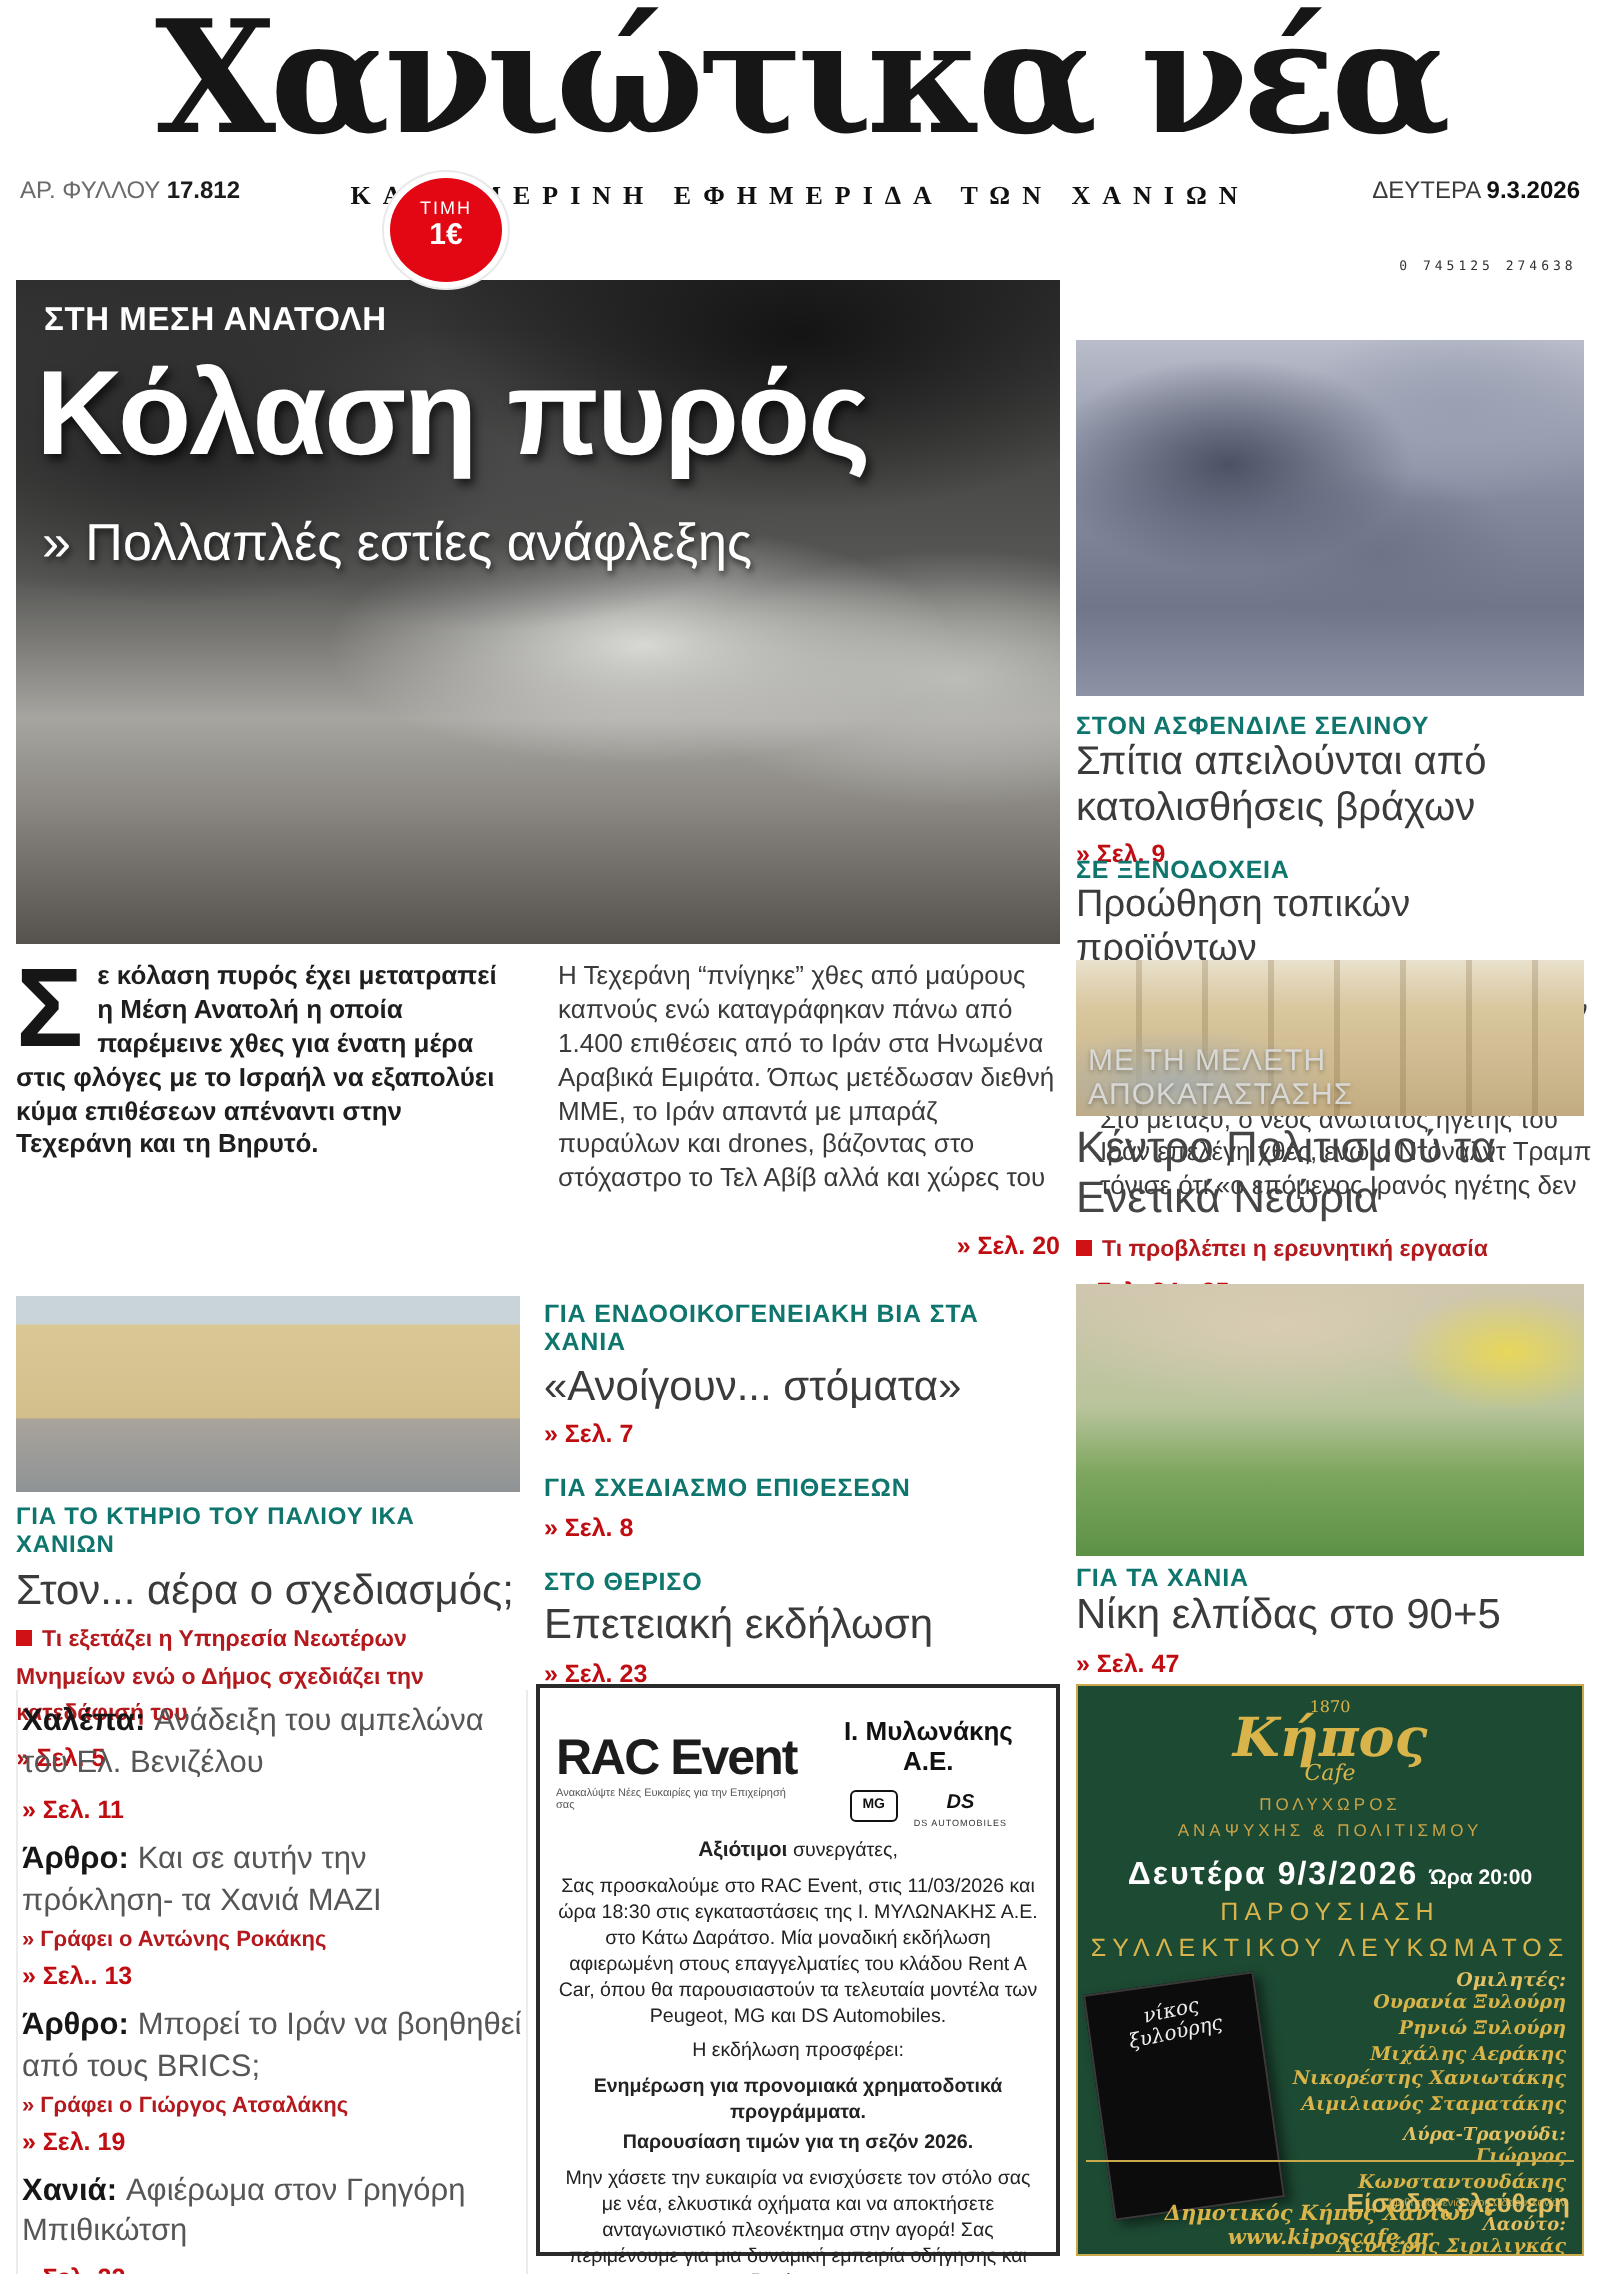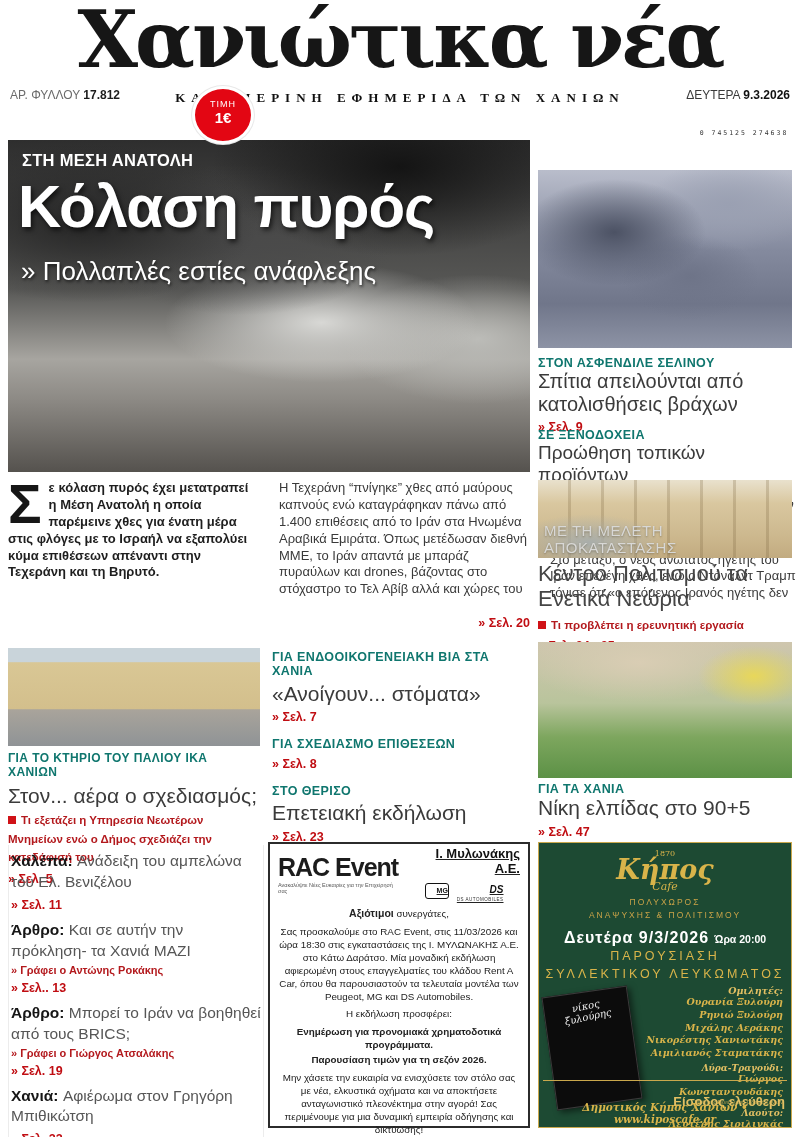--- a/index.html
+++ b/index.html
@@ -87,26 +87,26 @@
 
   
   .briefs{position:absolute;left:8px;top:845px;width:252px;border-left:1px solid #ececec;border-right:1px solid #ececec;padding:0 0 0 2px;}
   .brief{padding:6px 0 2px 0;}
   .brief .label{font-weight:bold;color:#161616;font-size:15.5px;}
   .brief .txt{color:#565656;font-size:15.5px;line-height:1.35;}
   .brief .byline{color:#b3191d;font-weight:bold;font-size:11px;margin-top:2px;}
 
   
   .rac{position:absolute;left:268px;top:842px;width:262px;height:286px;border:2px solid #2b2b2b;
-    background:#fff;padding:2px 8px;box-sizing:border-box;text-align:center;}
+    background:#fff;padding:14px 8px;box-sizing:border-box;text-align:center;}
   .rac-head{display:flex;align-items:center;justify-content:space-between;gap:6px;}
   .rac-brand{text-align:left;}
   .rac-brand .b{font-size:25px;font-weight:bold;letter-spacing:-1px;color:#1c1c1c;line-height:1;}
   .rac-brand .tg{font-size:5.5px;color:#555;margin-top:2px;}
-  .rac-partner{text-align:right;text-decoration:underline;}
+  .rac-partner{text-align:center;}
   .rac-partner .pn{font-size:13px;font-weight:bold;color:#111;}
   .rac-logos{display:flex;align-items:center;justify-content:center;gap:8px;margin-top:3px;}
   .lg-mg{width:22px;height:14px;border:1.5px solid #111;border-radius:3px;font-size:7px;font-weight:bold;
     line-height:14px;color:#111;}
   .lg-ds{font-size:10px;font-weight:bold;font-style:italic;color:#111;line-height:14px;}
   .rac-ds-label{font-size:4.5px;color:#333;letter-spacing:.5px;}
   .rac p{margin:5px 0;font-size:9.8px;line-height:1.32;color:#222;}
   .rac .salut b{font-size:10.5px;}
   .rac .offer{font-weight:bold;margin:2px 0;}
 

